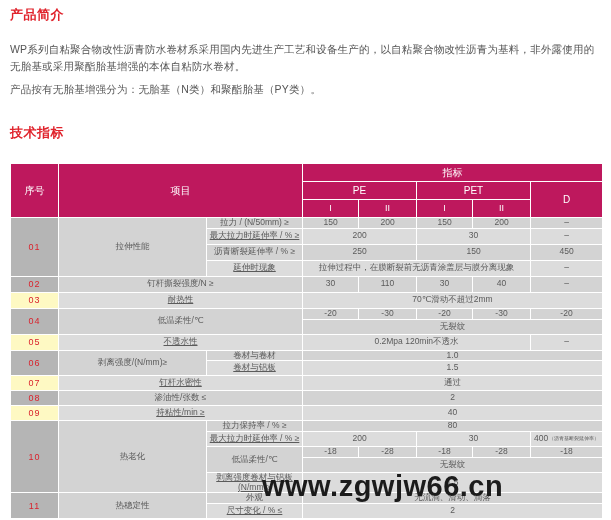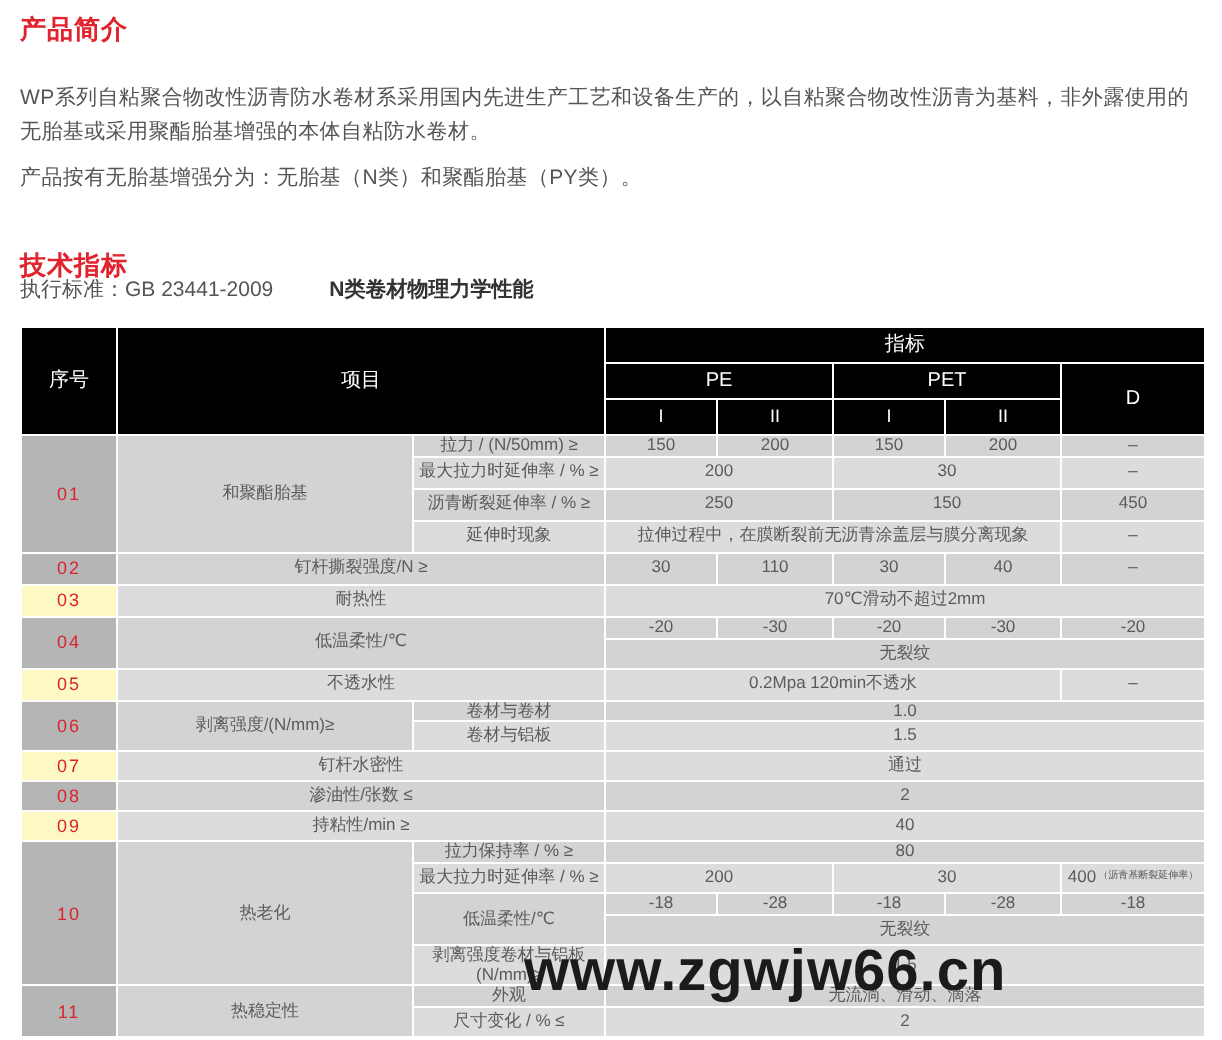--- a/index.html
+++ b/index.html
@@ -49,38 +49,38 @@
   }
   table.spec td,table.spec th{
     border:1px solid #ffffff;
     text-align:center;
     vertical-align:middle;
     padding:0 2px;
     line-height:1.15;
     font-weight:normal;
   }
   th.hd{
-    background:#000000;
+    background:#be185d;
     color:#ffffff;
     font-weight:bold;
     font-size:10px;
     height:17px;
     margin-left:28px;
   }
   th.hd.small{font-size:9px;}
   td.idx{
     background:#b5b5b5;
     color:#d9232d;
     font-weight:bold;
     font-size:9px;
     letter-spacing:1px;
   }
   td.idx.lite{background:#fef9c3;}
   td.item{background:#d3d3d3;text-align:center;}
-  td.item.lite{background:#dcdcdc;}
+  td.item.lite{background:#dcdcdc;text-decoration:underline;}
   td.val{background:#d3d3d3;}
   td.val.lite{background:#dcdcdc;}
   .note{font-size:5px;display:inline-block;line-height:1.05;vertical-align:middle;margin-left:1px;text-align:left;}
 
   
   .watermark{
     position:absolute;
     left:262px;top:470px;
     font-family:"Liberation Sans","DejaVu Sans",sans-serif;
     font-size:29px;
@@ -94,23 +94,20 @@
 </head>
 <body>
 
 <div class="page">
 
   <h1 class="sec-title" id="intro-title">产品简介</h1>
   <p class="para" id="intro-p2">产品按有无胎基增强分为：无胎基（N类）和聚酯胎基（PY类）。</p>
   <p class="para" id="intro-p1">WP系列自粘聚合物改性沥青防水卷材系采用国内先进生产工艺和设备生产的，以自粘聚合物改性沥青为基料，非外露使用的无胎基或采用聚酯胎基增强的本体自粘防水卷材。</p>
 
   <h1 class="sec-title" id="tech-title">技术指标</h1>
-  <div id="std-line">
-    <span class="std-name">执行标准：GB 23441-2009</span><span class="sub-title">N类卷材物理力学性能</span>
-  </div>
 
   <div class="tbl-wrap">
     <table class="spec">
       <colgroup>
         <col style="width:48px">
         <col style="width:70px">
         <col style="width:78px">
         <col style="width:96px">
         <col style="width:56px">
         <col style="width:58px">
@@ -133,21 +130,21 @@
           <th class="hd small">I</th>
           <th class="hd small">II</th>
           <th class="hd small">I</th>
           <th class="hd small">II</th>
         </tr>
       </thead>
       <tbody>
 
         <tr>
           <td class="idx" rowspan="4" style="height:15px">01</td>
-          <td class="item" rowspan="4" colspan="2">和聚酯胎基</td>
+          <td class="item" rowspan="4" colspan="2">拉伸性能</td>
           <td class="item">拉力 / (N/50mm) ≥</td>
           <td class="val">150</td>
           <td class="val">200</td>
           <td class="val">150</td>
           <td class="val">200</td>
           <td class="val">–</td>
         </tr>
         <tr>
           <td class="item lite" style="height:15px">最大拉力时延伸率 / %  ≥</td>
           <td class="val lite" colspan="2">200</td>

